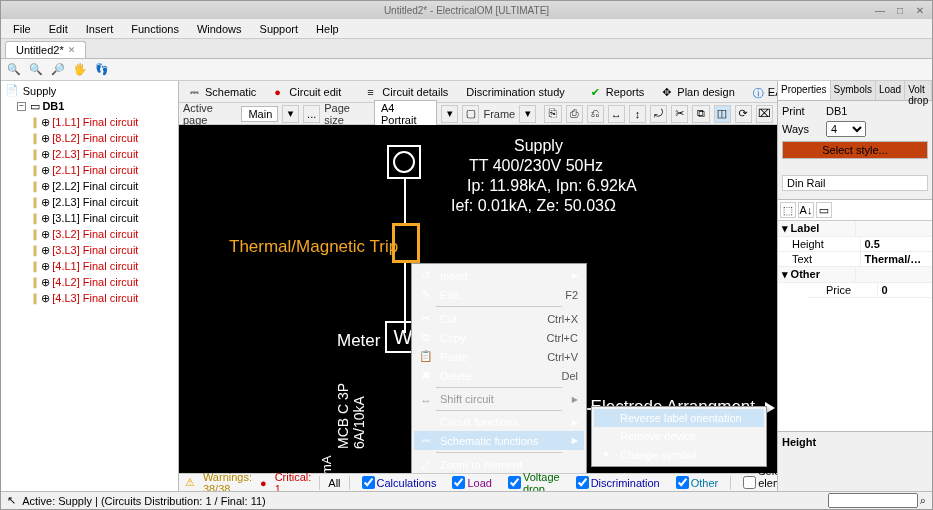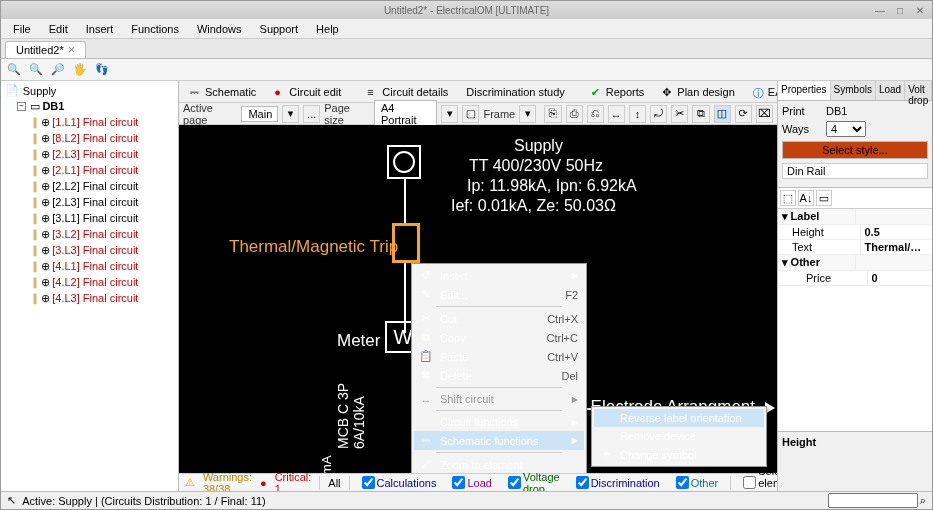--- a/index.html
+++ b/index.html
@@ -439,21 +439,21 @@
       <div class="rpane">
         <div class="row">
             <span class="k">Print</span>
             <span>DB1</span>
           </div>
         <div class="row">
             <span class="k">Ways</span>
           <select style="width:40px;"><option>4</option></select>
         </div>
         <button class="stylebtn">Select style...</button>
-        <div class="row" style="margin-top:4px;">
+        <div class="row" style="margin-top:16px;">
             <span style="background:#fff;border:1px solid #ccc;padding:1px 4px;flex:1;">Din Rail</span>
           </div>
       </div>
       <div class="propgrid">
         <div class="tools">
           <span>⬚</span>
           <span>A↓</span>
           <span>▭</span>
         </div>
         <div id="propgrid-rows">
@@ -467,21 +467,21 @@
             </div>
             <div class="prow">
               <div class="pc" style="padding-left:14px;">Text</div>
               <div class="pc" style="font-weight:bold;">Thermal/Magnetic Trip</div>
             </div>
             <div class="prow grp">
               <div class="pc">▾ Other</div>
               <div class="pc"></div>
             </div>
             <div class="prow">
-              <div class="pc" style="padding-left:28px;">Price</div>
+              <div class="pc" style="padding-left:18px;margin-left:30px;">Price</div>
               <div class="pc" style="font-weight:bold;">0</div>
             </div>
           </div>
       </div>
       <div class="propdesc">
         <div class="pt">Height</div>
       </div>
     </div>
   </div>
 

